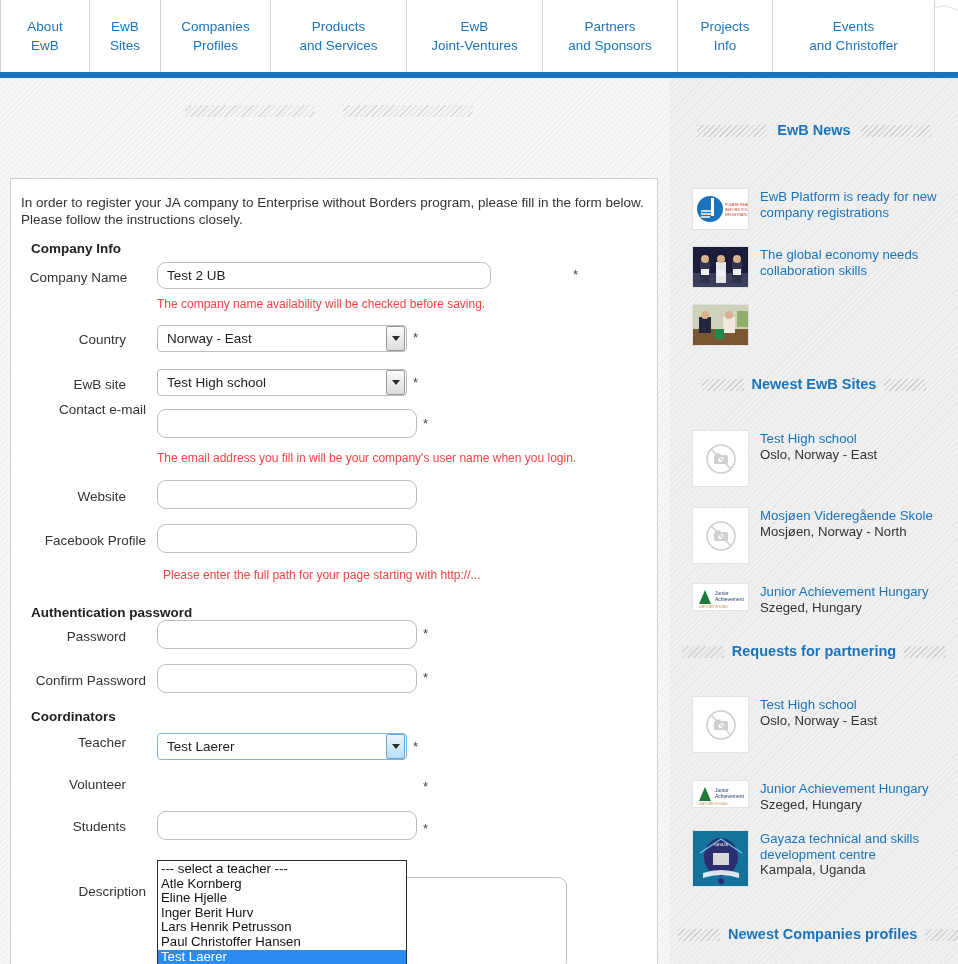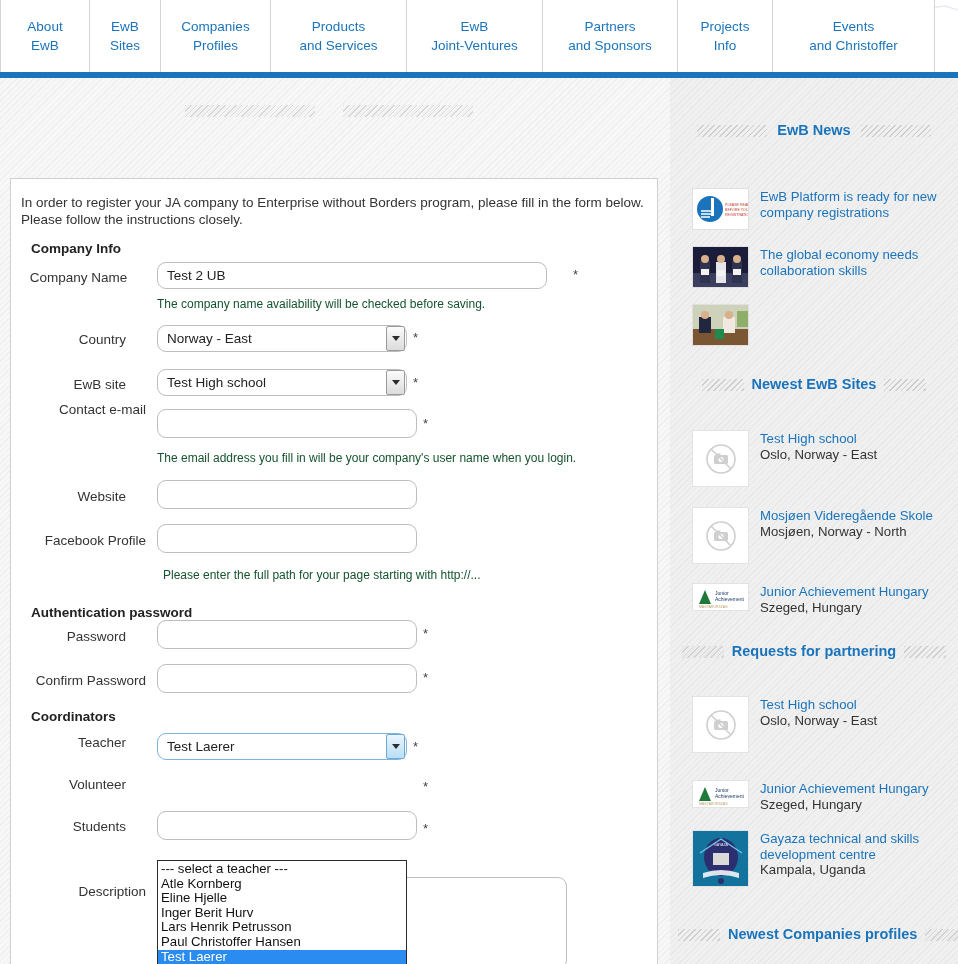--- a/index.html
+++ b/index.html
@@ -107,21 +107,21 @@
     border-radius: 9px;
     background: #fff;
     font-family: "Liberation Sans", sans-serif;
     font-size: 13.5px; color: #222;
     padding: 0 9px;
     outline: none;
   }
   .sel-wrap {
     position: absolute;
     border: 1px solid #bdbdbd;
-    border-radius: 9px;
+    border-radius: 4px;
     background: #fff;
     display: flex; align-items: center;
   }
   .sel-value {
     flex: 1 1 auto;
     font-size: 13.5px; color: #222;
     padding-left: 9px;
     white-space: nowrap; overflow: hidden;
   }
   .sel-btn {
@@ -145,21 +145,21 @@
     border-left: 4px solid transparent;
     border-right: 4px solid transparent;
     border-top: 5px solid #2b2b2b;
   }
   .req {
     position: absolute;
     font-size: 13px; color: #444;
   }
   .hint {
     position: absolute;
-    font-size: 12px; color: #14532d;
+    font-size: 12px; color: #ef4444;
   }
 
   
   #teacher-dropdown {
     position: absolute;
     left: 157px; top: 782px;
     width: 250px;
     background: #fff;
     border: 1px solid #2b2b2b;
     z-index: 50;
@@ -309,21 +309,21 @@
         <span class="hatch-deco"></span><span class="hatch-deco"></span>
       </div>
 
       <div id="form-card">
 
         <div id="intro">In order to register your JA company to Enterprise without Borders program, please fill in the form below. Please follow the instructions closely.</div>
 
         <div class="section-head" style="top:62px;">Company Info</div>
 
         <div class="field-label" style="top:91px; left:-5px;text-align:center;">Company Name</div>
-        <input class="txt" style="top: 83px; left: 146px; width: 390px; height: 27px;" value="Test 2 UB">
+        <input class="txt" style="top: 83px; left: 146px; width: 334px; height: 27px;" value="Test 2 UB">
         <div class="req" style="top:88px; left:562px;">*</div>
         <div class="hint" style="top:118px; left:146px;">The company name availability will be checked before saving.</div>
 
         <div class="field-label" style="top:153px; left:-30px;">Country</div>
         <div class="sel-wrap" style="top:146px; left:146px; width:250px; height:27px;">
           <div class="sel-value">Norway - East</div>
           <div class="sel-btn">
             <span class="caret"></span>
           </div>
         </div>

